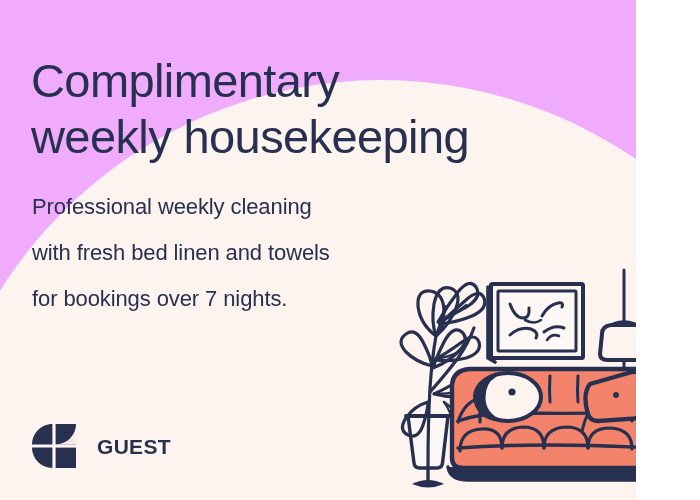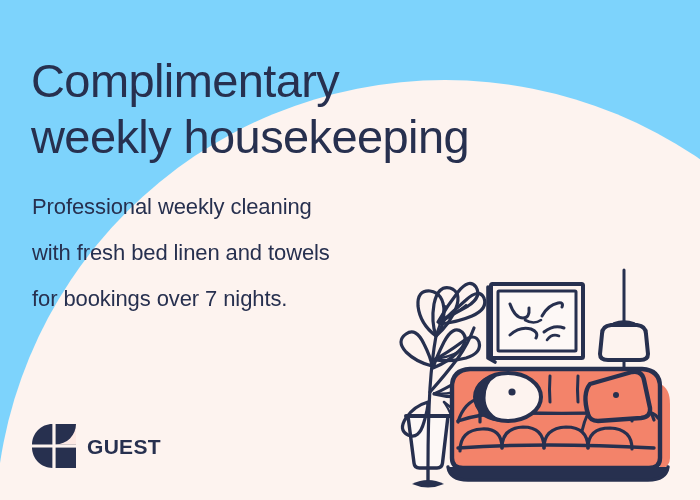--- a/index.html
+++ b/index.html
@@ -7,24 +7,24 @@
     margin: 0;
     padding: 0;
     background: #ffffff;
   }
   body {
     font-family: "Liberation Sans", sans-serif;
   }
 
   .card {
     position: relative;
-    width: 700px;
+    width: 636px;
     height: 500px;
     overflow: hidden;
-    background: #7dd3fc;
+    background: #f0abfc;
   }
 
   
   .bg-circle {
     position: absolute;
     width: 900px;
     height: 900px;
     right: -195px;
     bottom: -480px;
     border-radius: 50%;
@@ -64,21 +64,21 @@
     white-space: pre-line;
   }
 
   
   .logo {
     position: absolute;
     left: 32px;
     top: 424px;
     display: flex;
     align-items: center;
-    gap: 11px;
+    gap: 21px;
   }
   .logo-mark {
     width: 44px;
     height: 44px;
     flex: 0 0 auto;
     display: block;
   }
   .logo-words {
     display: flex;
     flex-direction: column;

